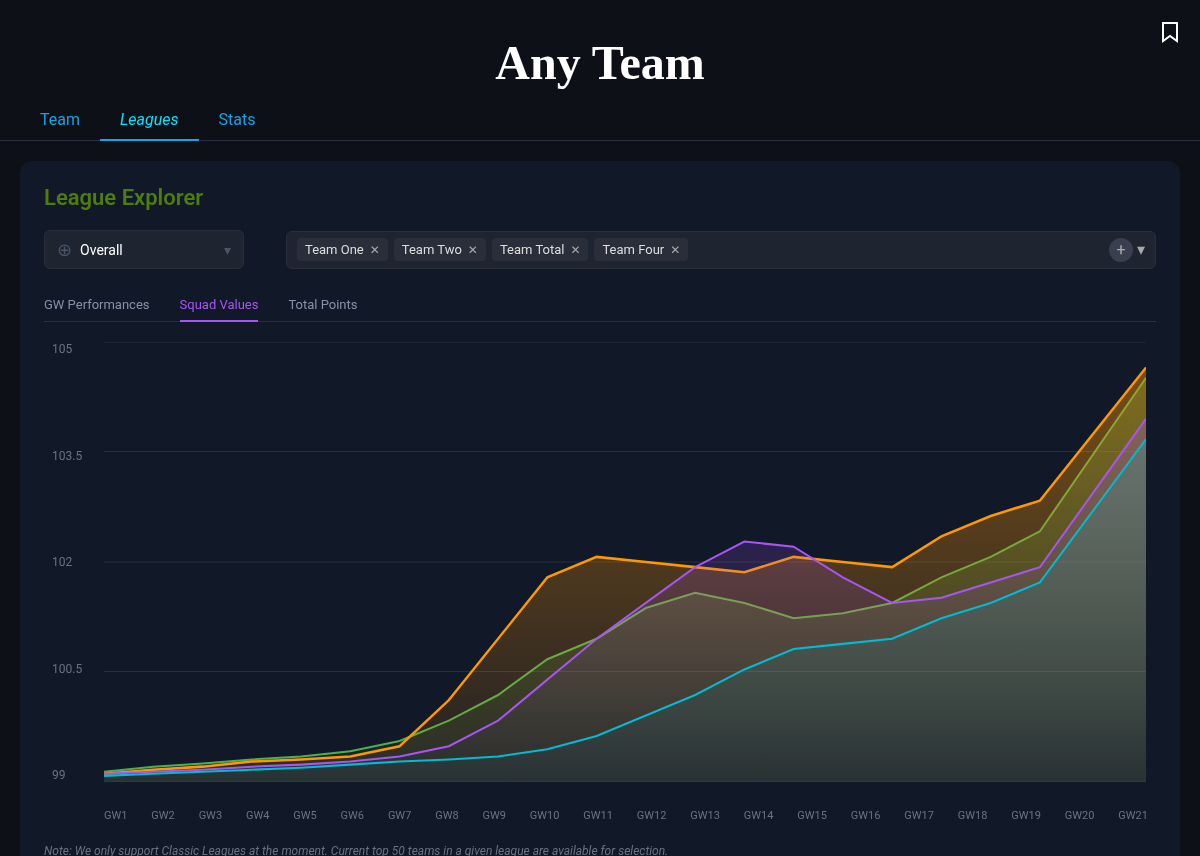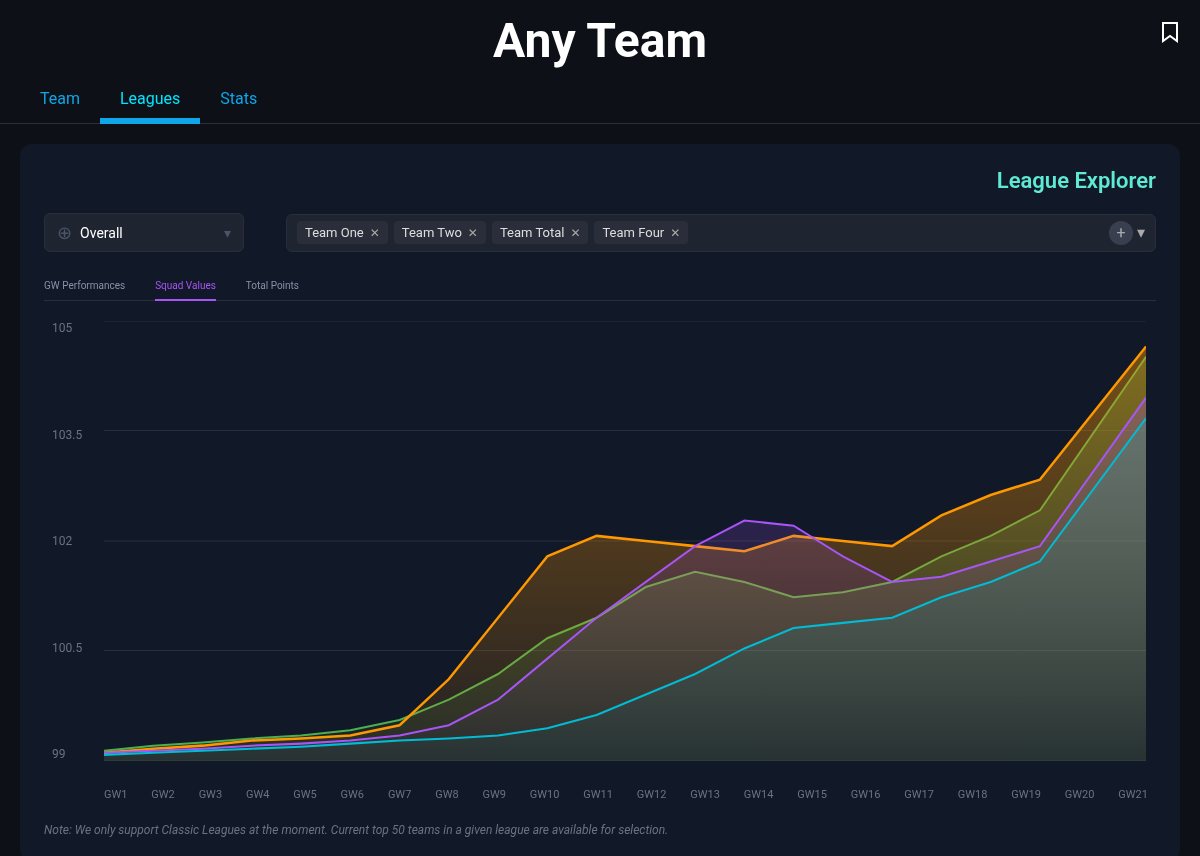--- a/index.html
+++ b/index.html
@@ -9,22 +9,23 @@
       font-family: -apple-system, BlinkMacSystemFont, 'Segoe UI', Roboto, sans-serif;
       min-height: 856px;
       width: 1200px;
     }
 
     
     .page-header {
       display: flex;
       align-items: center;
       justify-content: center;
-      padding: 12px 40px 10px;
+      padding: 35px 40px 10px;
       position: relative;
+      font-family: Liberation Serif, serif;
     }
     .page-title {
       font-size: 48px;
       font-weight: 700;
       color: #fff;
     }
     .bookmark-icon {
       position: absolute;
       right: 20px;
       top: 20px;
@@ -44,36 +45,37 @@
     .nav-tab {
       padding: 10px 20px;
       font-size: 16px;
       color: #0ea5e9;
       cursor: pointer;
       border-bottom: 2px solid transparent;
       margin-bottom: -1px;
     }
     .nav-tab.active {
       color: #00e5ff;
-      border-bottom: 6px solid #0ea5e9;
+      border-bottom: 2px solid #0ea5e9;
+      font-style: italic;
     }
 
     
     .main-card {
       margin: 0 20px;
       background: #111827;
       border-radius: 12px;
       padding: 24px;
     }
     .card-title {
-      text-align: right;
+      text-align: left;
       font-size: 22px;
       font-weight: 600;
       margin-bottom: 20px;
-      color: #5eead4;
+      color: #4d7c0f;
     }
 
     
     .filter-row {
       display: flex;
       align-items: center;
       gap: 12px;
       margin-bottom: 20px;
     }
     .overall-select {
@@ -148,21 +150,21 @@
 
     
     .sub-tabs {
       display: flex;
       gap: 30px;
       margin-bottom: 20px;
       border-bottom: 1px solid #2a2e3a;
     }
     .sub-tab {
       padding: 8px 0;
-      font-size: 10px;
+      font-size: 13px;
       color: #8a8fa8;
       cursor: pointer;
       border-bottom: 2px solid transparent;
       margin-bottom: -1px;
     }
     .sub-tab.active {
       color: #a855f7;
       border-bottom: 2px solid #a855f7;
     }
 

